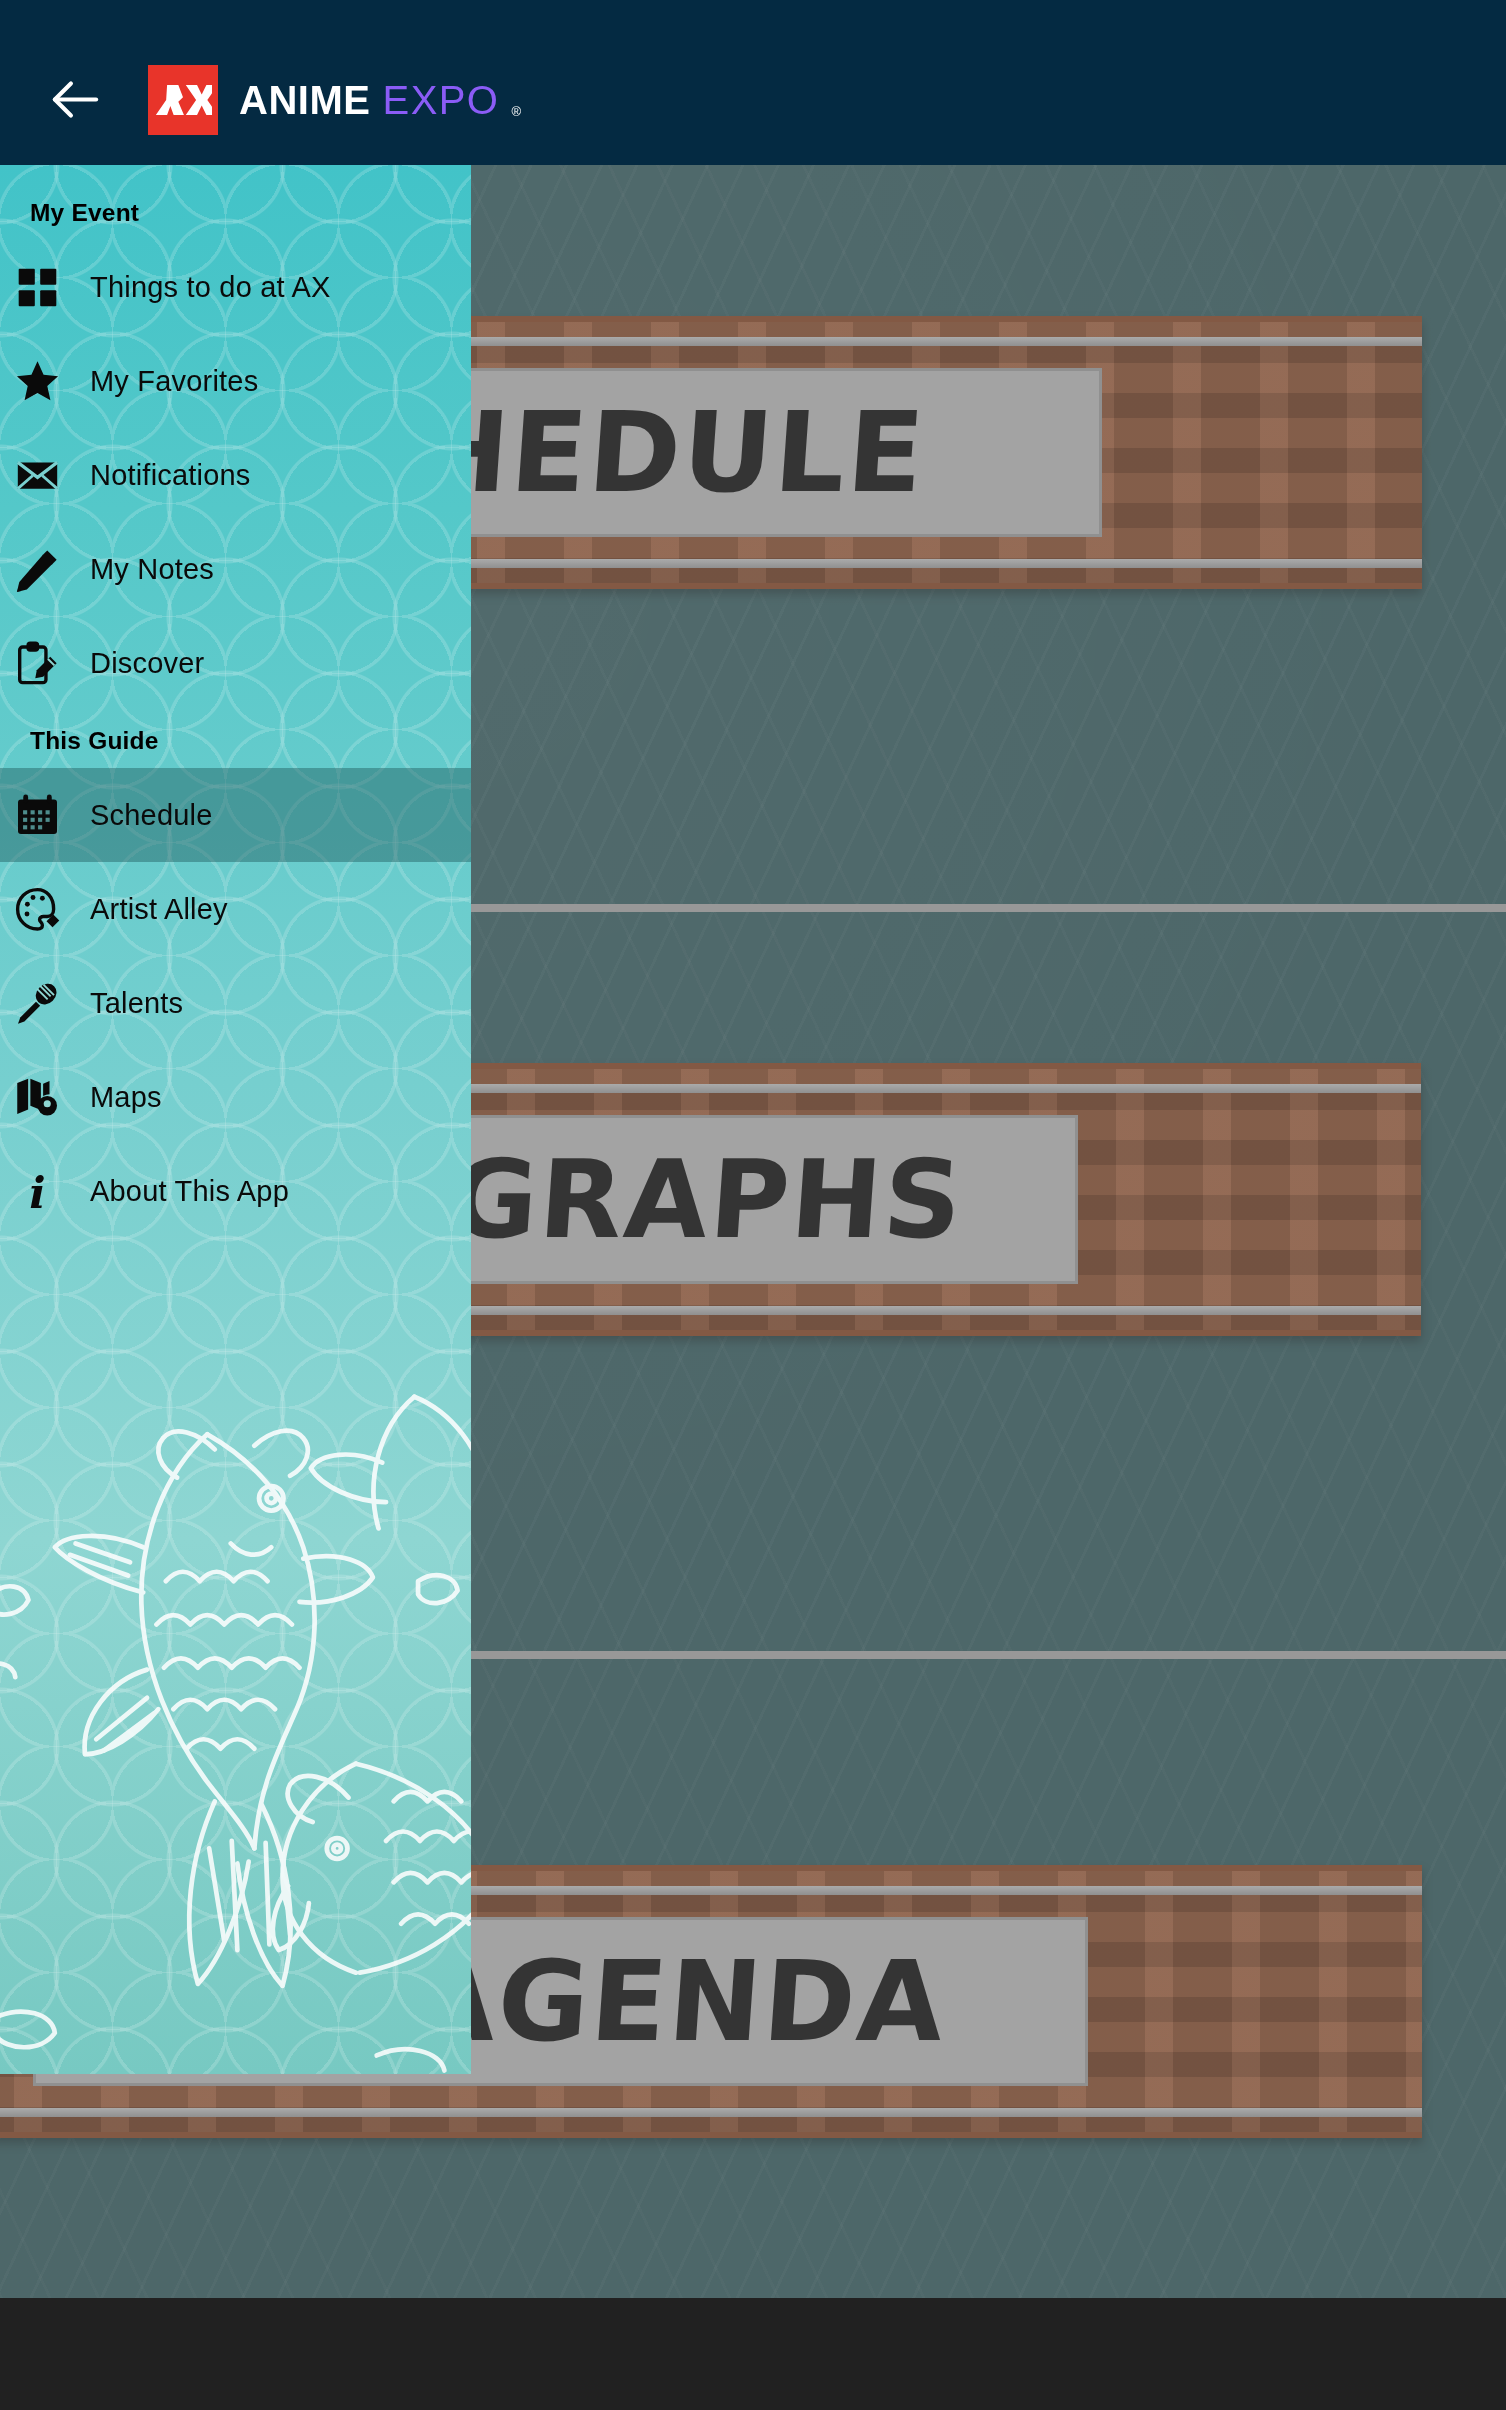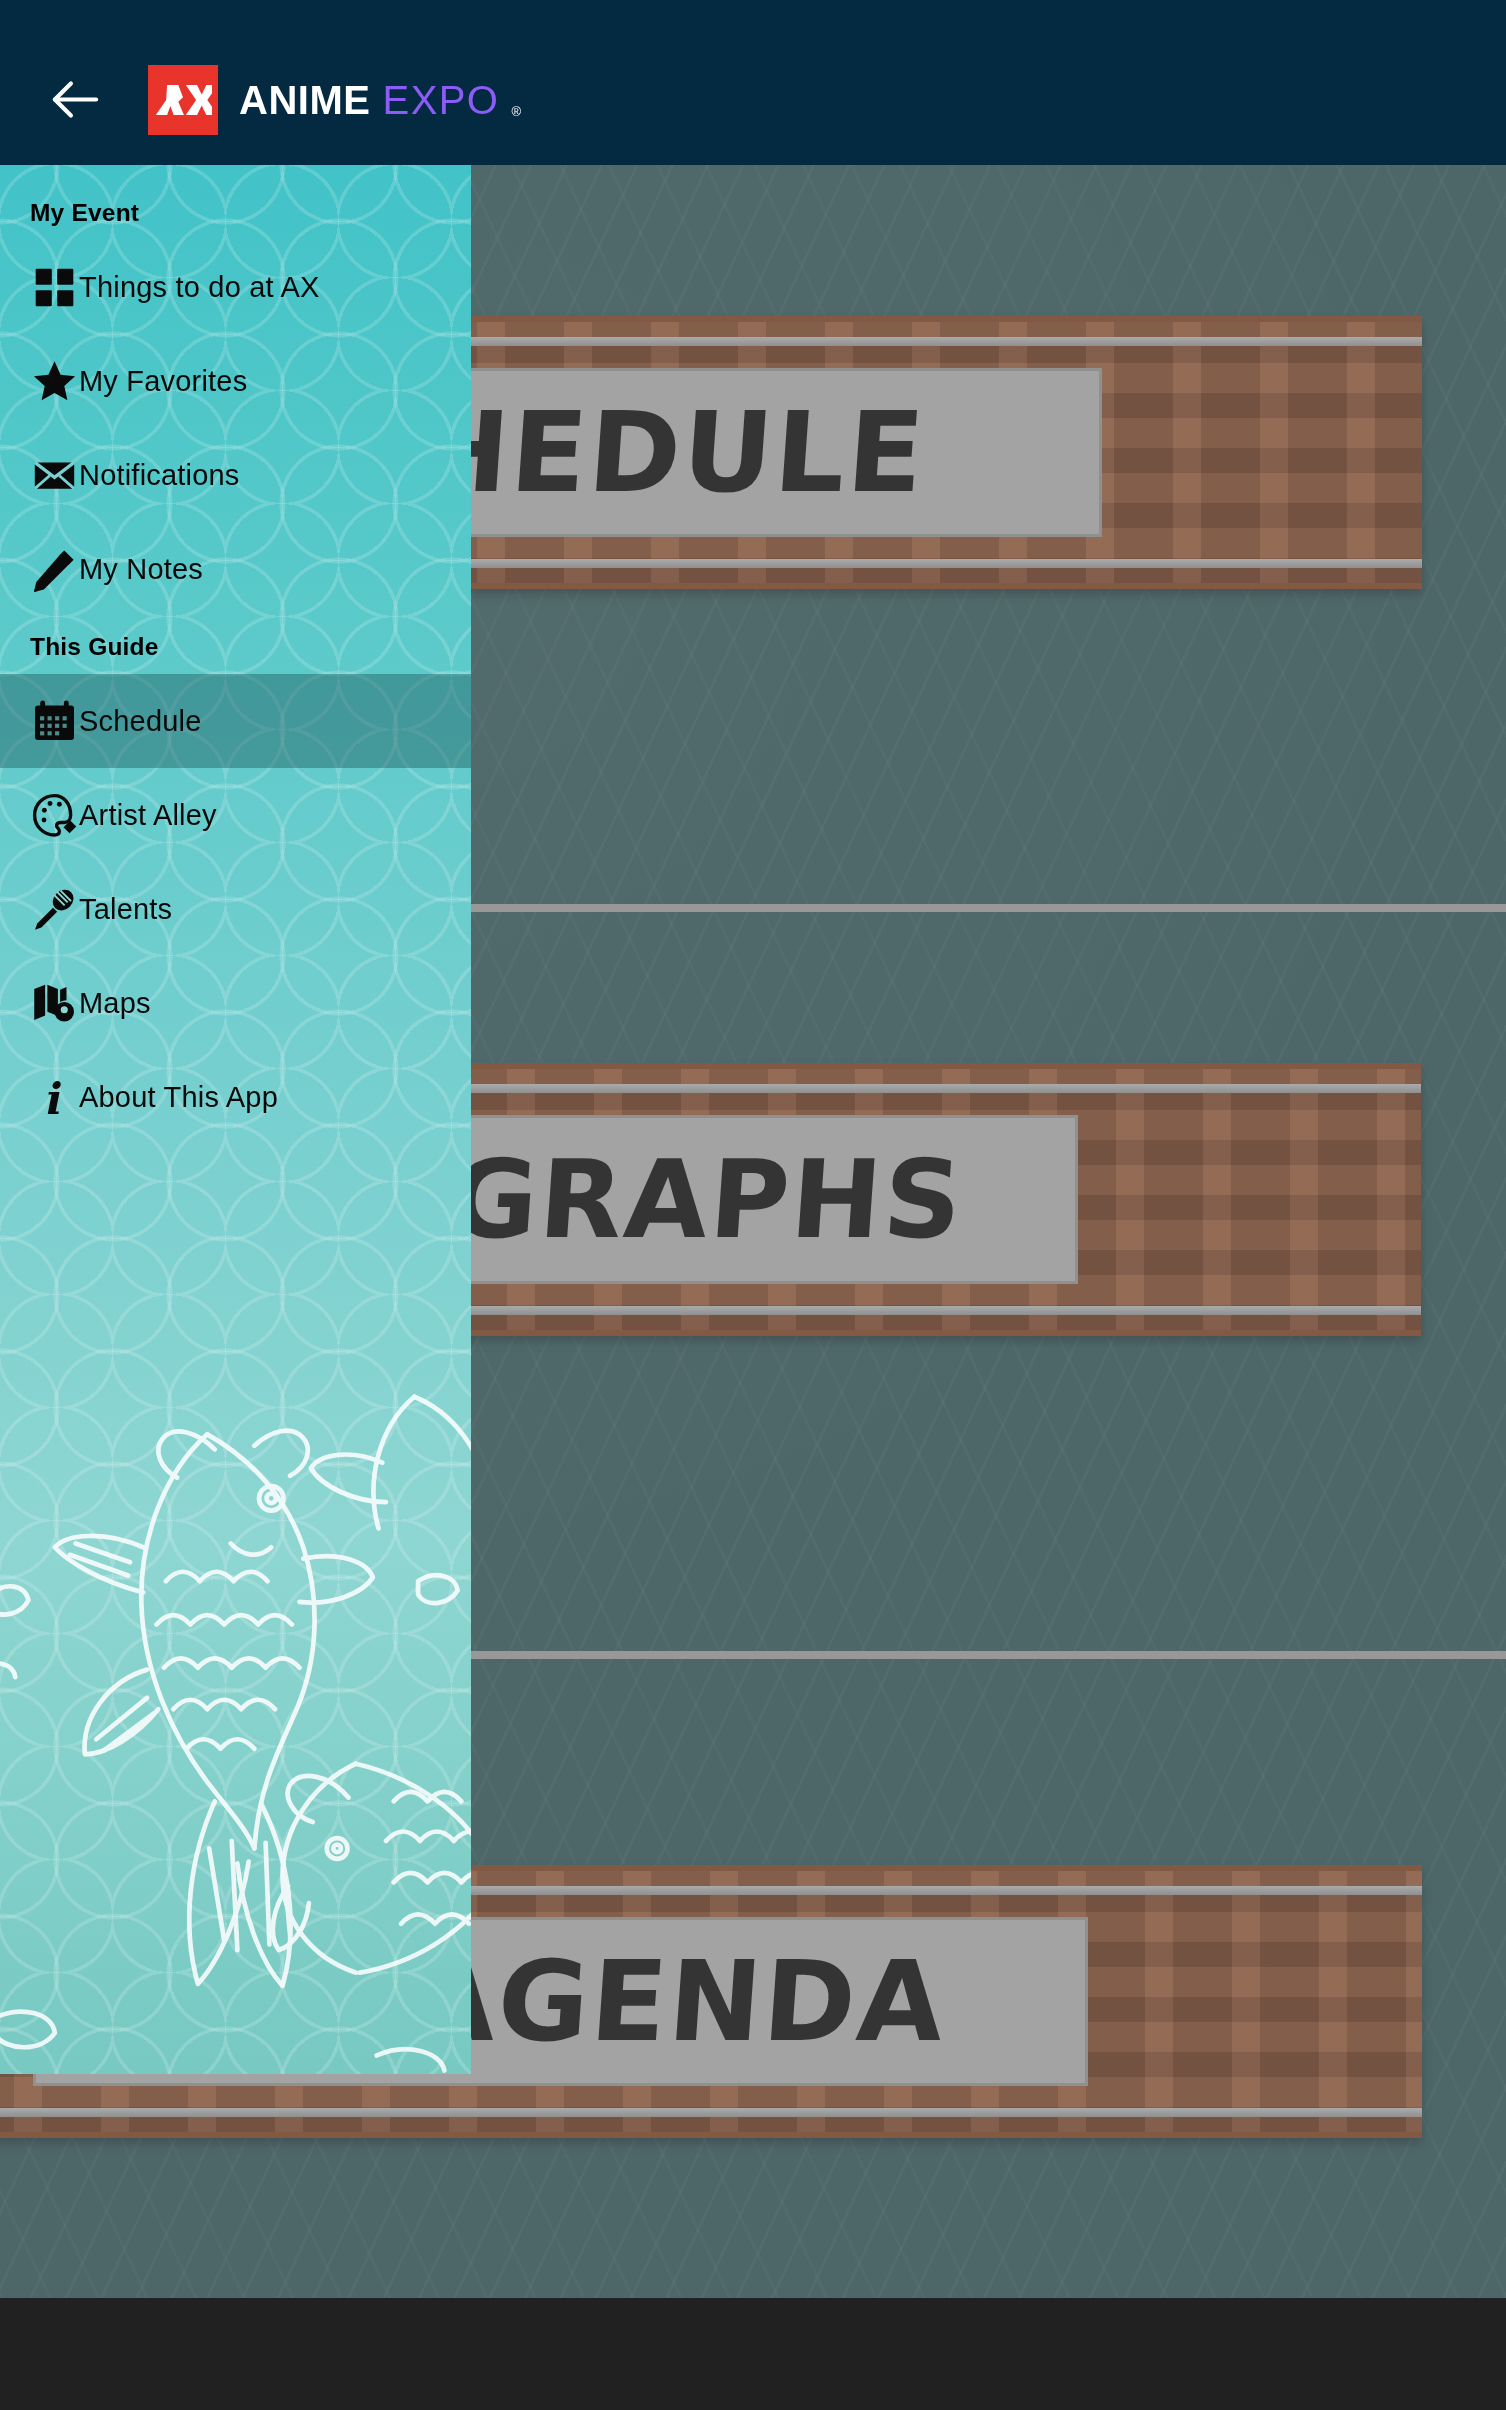--- a/index.html
+++ b/index.html
@@ -127,21 +127,21 @@
     opacity:.85; pointer-events:none;
   }
   .drawer-list{ position:relative; z-index:2; padding-top:17px; }
 
   .section-head{
     font-size:24.5px; font-weight:bold; color:#000;
     padding:17px 0 13px 30px; letter-spacing:0.2px;
   }
   .nav-item{
     display:flex; align-items:center; height:94px;
-    padding-left:30px; cursor:pointer;
+    padding-left:13px; gap:28px; cursor:pointer;
   }
   .nav-item.selected{ background:rgba(26,84,86,.42); }
   .nav-ico{
     width:49px; height:49px; flex:0 0 49px;
     display:flex; align-items:center; justify-content:center;
   }
   .nav-ico svg{ display:block; }
   .nav-label{
     font-size:29px; color:#0a0a0a; font-weight:400; letter-spacing:0.2px;
   }
@@ -293,20 +293,31 @@
         <span class="nav-ico">
           <svg width="45" height="45" viewBox="0 0 24 24" fill="#0a0a0a">
             <path d="M17.2 1.8l5 5-2.6 2.6-5-5z"></path>
             <path d="M14.9 4.1l5 5L6.3 22.7l-5.3 1.3 1.3-5.3z"></path>
             <path d="M1.2 23.9l2.1-.5-1.6-1.6z"></path>
           </svg>
         </span>
         <span class="nav-label">My Notes</span>
       </div>
 
+      <div class="nav-item">
+        <span class="nav-ico">
+          <svg width="45" height="45" viewBox="0 0 24 24" fill="none" stroke="#0a0a0a" stroke-width="1.8">
+            <rect x="2.5" y="3.2" width="14" height="19" rx="1.6"></rect>
+            <rect x="7" y="1.2" width="5" height="3.6" rx="1.1" fill="#0a0a0a"></rect>
+            <path d="M18.8 8.4l3.4 3.4-7.2 7.2-4.2.8.8-4.2z" fill="#0a0a0a" stroke="none"></path>
+            <path d="M17.6 9.6l3.4 3.4" stroke="#8ed6d2" stroke-width="1.1"></path>
+          </svg>
+        </span>
+        <span class="nav-label">Discover</span>
+      </div>
 
       <div class="section-head">This Guide</div>
 
       <div class="nav-item selected">
         <span class="nav-ico">
           <svg width="45" height="45" viewBox="0 0 24 24" fill="#0a0a0a">
             <rect x="1.6" y="3.4" width="20.8" height="18.4" rx="1.6"></rect>
             <rect x="4.4" y="0.8" width="2.6" height="4.6" rx="1.3"></rect>
             <rect x="17" y="0.8" width="2.6" height="4.6" rx="1.3"></rect>
             <g fill="#4e8c8c">

